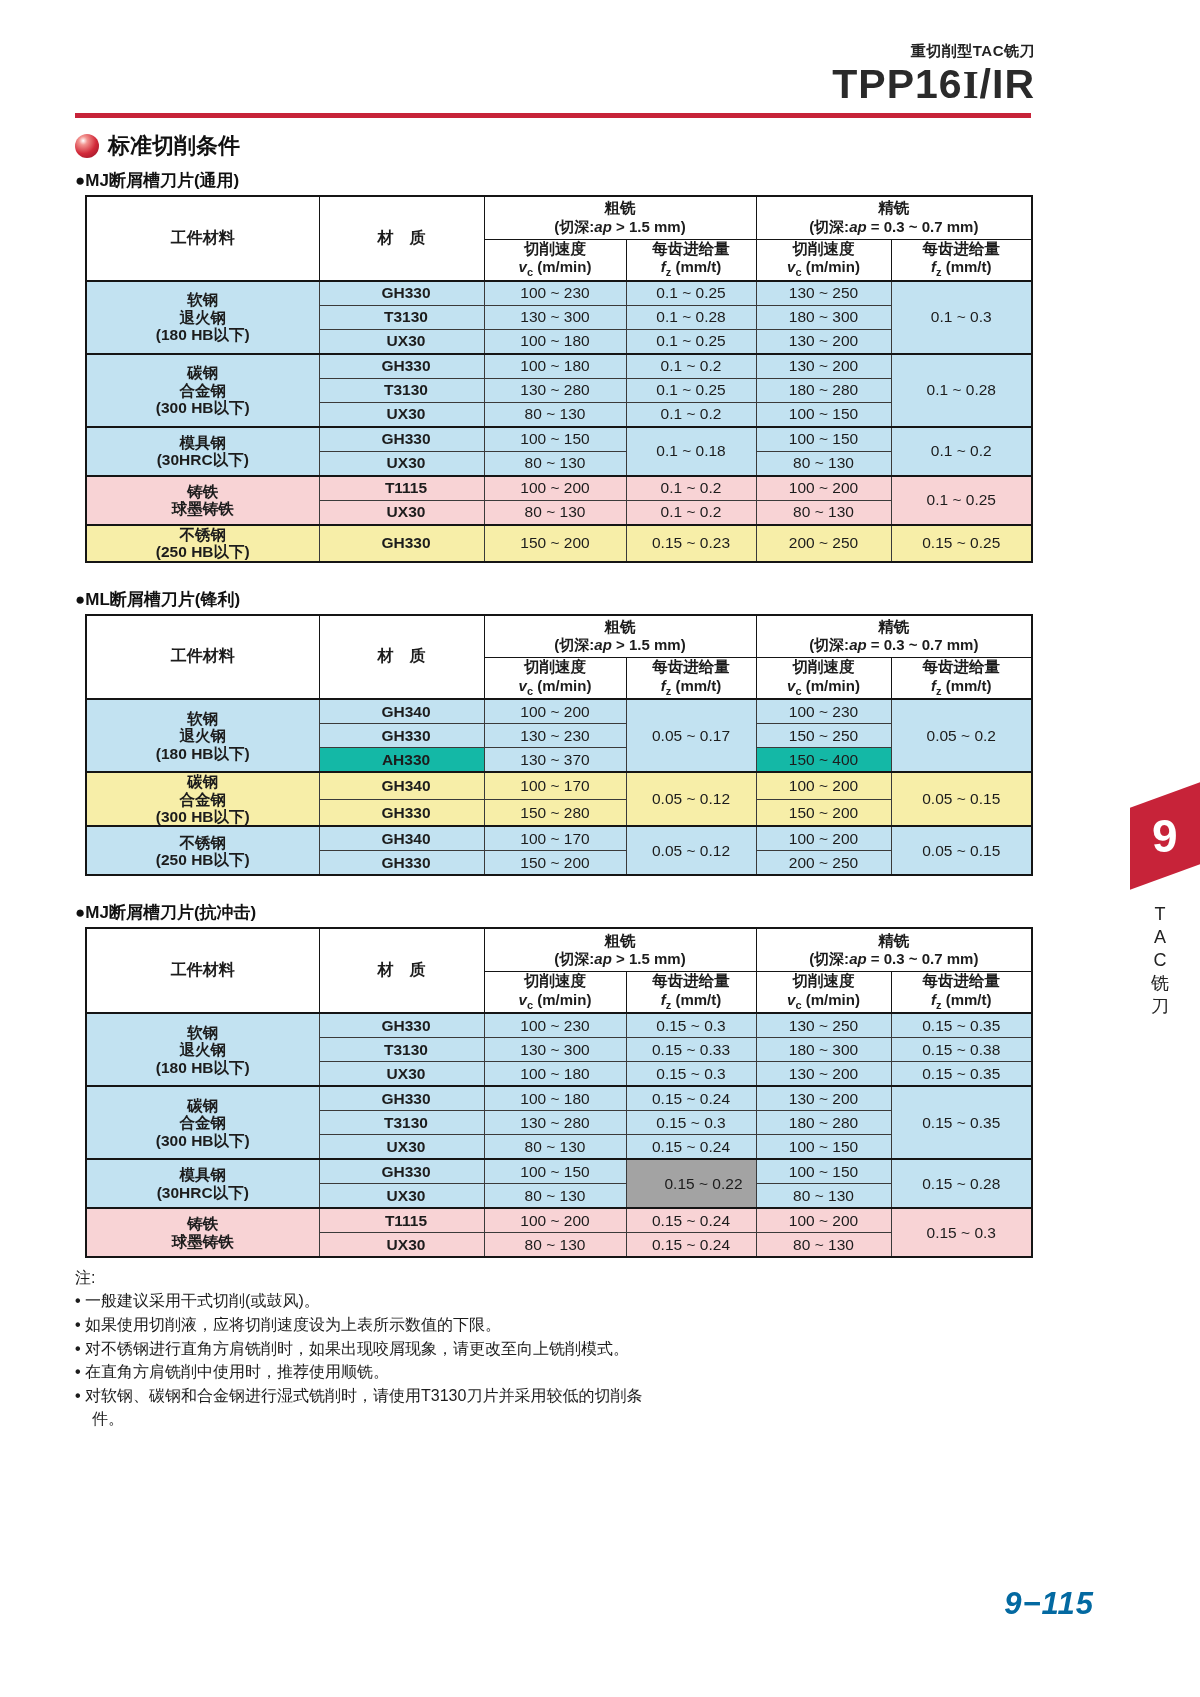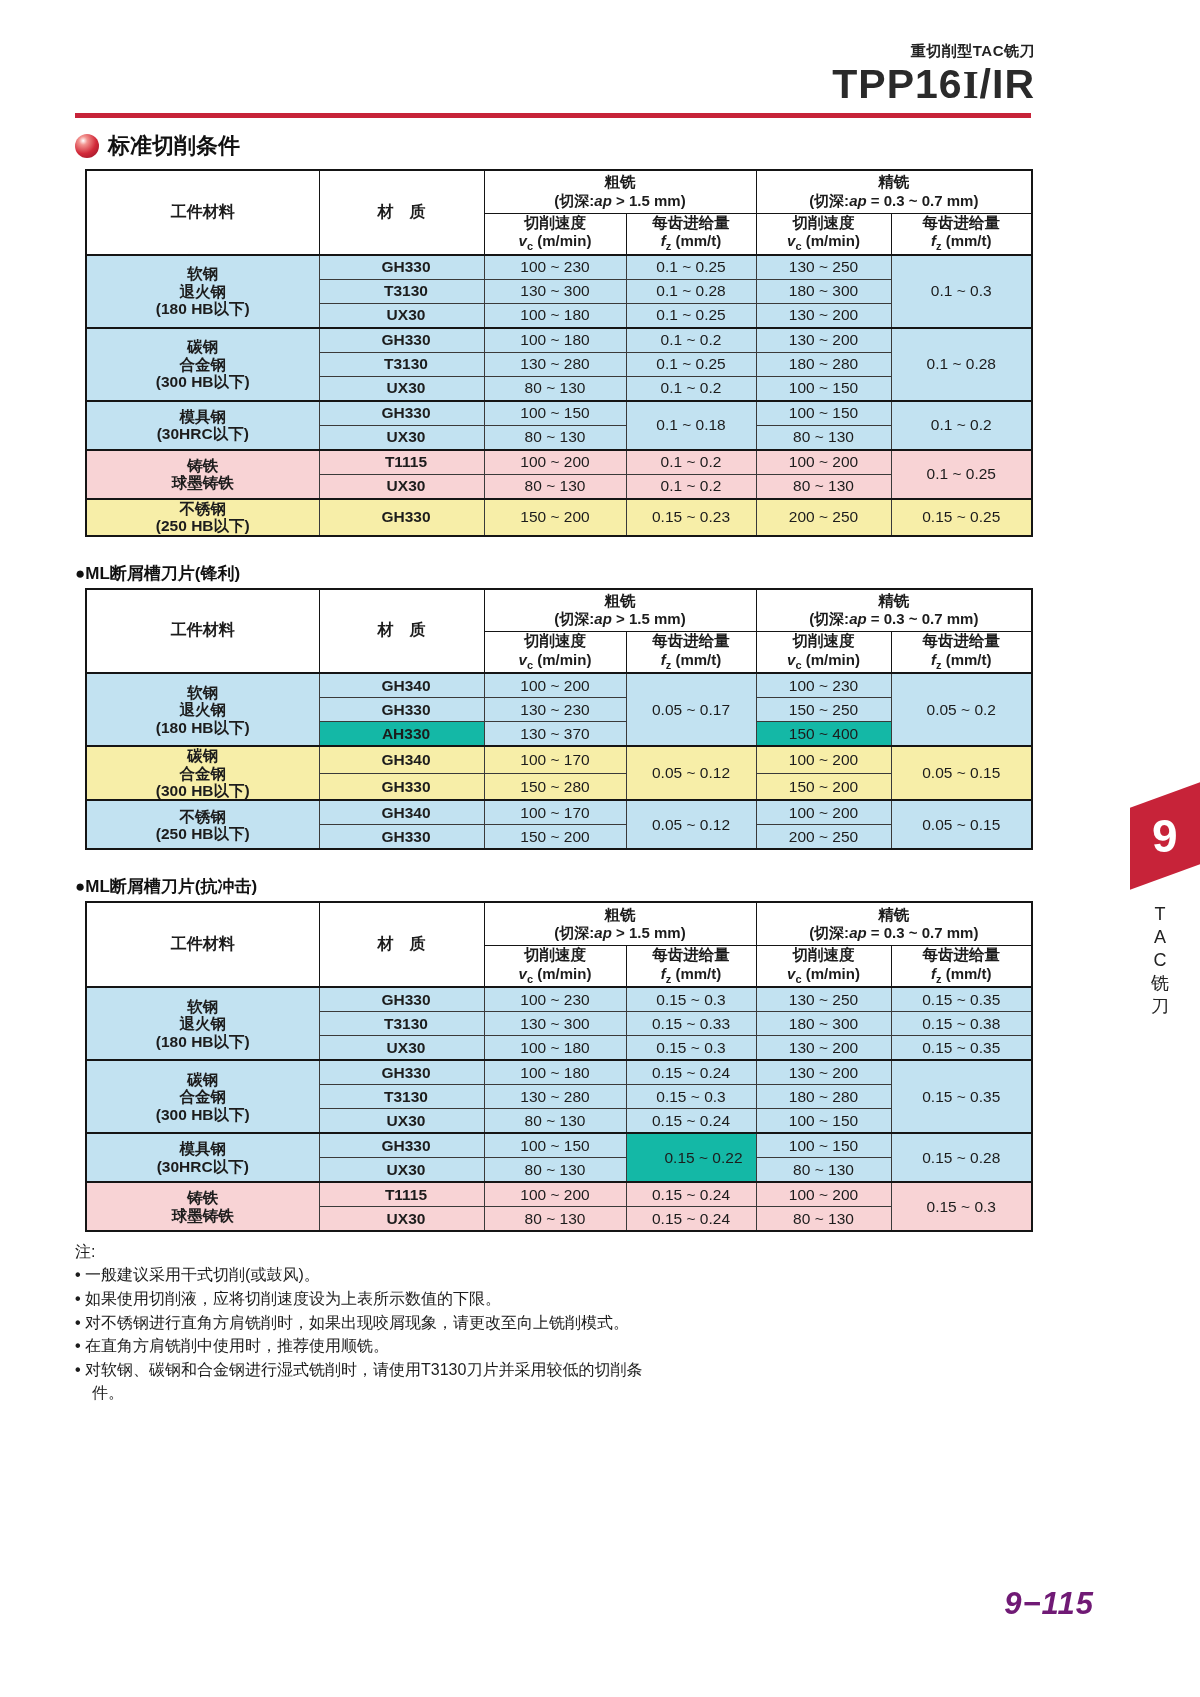--- a/index.html
+++ b/index.html
@@ -43,37 +43,38 @@
   .notes ul{list-style:none;margin:0;padding:0;}
   .notes li{padding-left:17px;text-indent:-17px;line-height:1.42;margin-bottom:1px;}
   .notes li::before{content:"\2022\00a0";font-weight:bold;}
   
   .side-tab{position:absolute;right:0;top:795px;width:70px;height:82px;background:#c72339;
     transform:skewY(-20deg);display:flex;align-items:center;justify-content:center;}
   .side-tab-num{transform:skewY(20deg);color:#fff;font-size:46px;font-weight:bold;line-height:1;}
   .side-vertical{position:absolute;right:28px;top:903px;width:24px;text-align:center;}
   .side-vertical span{display:block;font-size:18px;line-height:1.28;color:#222;}
   
-  .page-number{position:absolute;right:106px;top:1586px;font-size:31px;font-weight:bold;font-style:italic;color:#701a75;letter-spacing:1px;margin-left:32px;}
+  .page-number{position:absolute;right:106px;top:1586px;font-size:31px;font-weight:bold;font-style:italic;color:#0369a1;letter-spacing:1px;margin-left:32px;}
 </style>
 </head>
 <body>
 
 <div class="page-header">
   <div class="eyebrow">重切削型TAC铣刀</div>
   <div class="main-title"><span>TPP16</span><span class="serif-i">I</span><span>/IR</span></div>
 </div>
 <div class="red-rule"></div>
 
 <div id="content">
   <div class="section-head">
     <span class="sphere"></span>
     <span class="section-title">标准切削条件</span>
   </div>
 
+  <h3 class="tbl-title">●MJ断屑槽刀片(通用)</h3>
   <div>
       <table class="cut-table">
         <colgroup>
           <col style="width: 233px;">
           <col style="width: 165px;">
           <col style="width: 142px;">
           <col style="width: 130px;">
           <col style="width: 135px;">
           <col style="width: 141px;">
         </colgroup>
@@ -274,21 +275,21 @@
           </tr>
           <tr>
             <td class="grade" style="background: rgb(194, 226, 241);">GH330</td>
             <td style="background: rgb(194, 226, 241);">150 ~ 200</td>
             <td style="background: rgb(194, 226, 241);">200 ~ 250</td>
           </tr>
         </tbody>
       </table>
     </div>
 
-  <h3 class="tbl-title tbl-gap">●ML断屑槽刀片(抗冲击)</h3>
+  <h3 class="tbl-title tbl-gap">●MJ断屑槽刀片(抗冲击)</h3>
   <div>
       <table class="cut-table">
         <colgroup>
           <col style="width: 233px;">
           <col style="width: 165px;">
           <col style="width: 142px;">
           <col style="width: 130px;">
           <col style="width: 135px;">
           <col style="width: 141px;">
         </colgroup>
@@ -364,21 +365,21 @@
           <tr>
             <td class="grade" style="background: rgb(194, 226, 241);">UX30</td>
             <td style="background: rgb(194, 226, 241);">80 ~ 130</td>
             <td style="background: rgb(194, 226, 241);">0.15 ~ 0.24</td>
             <td style="background: rgb(194, 226, 241);">100 ~ 150</td>
           </tr>
           <tr class="gstart">
             <td class="mat" rowspan="2" style="background: rgb(194, 226, 241);">模具钢<br>(30HRC以下)</td>
             <td class="grade" style="background: rgb(194, 226, 241);">GH330</td>
             <td style="background: rgb(194, 226, 241);">100 ~ 150</td>
-            <td rowspan="2" style="background: #14b8a6; padding-left: 28px;">0.15 ~ 0.22</td>
+            <td rowspan="2" style="background: #a3a3a3; padding-left: 28px;">0.15 ~ 0.22</td>
             <td style="background: rgb(194, 226, 241);">100 ~ 150</td>
             <td rowspan="2" style="background: rgb(194, 226, 241);">0.15 ~ 0.28</td>
           </tr>
           <tr>
             <td class="grade" style="background: rgb(194, 226, 241);">UX30</td>
             <td style="background: rgb(194, 226, 241);">80 ~ 130</td>
             <td style="background: rgb(194, 226, 241);">80 ~ 130</td>
           </tr>
           <tr class="gstart">
             <td class="mat" rowspan="2" style="background: rgb(248, 211, 213);">铸铁<br>球墨铸铁</td>

